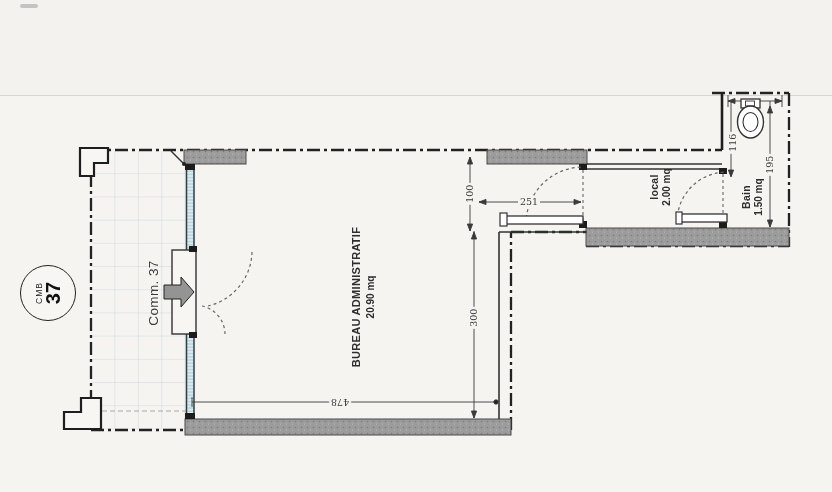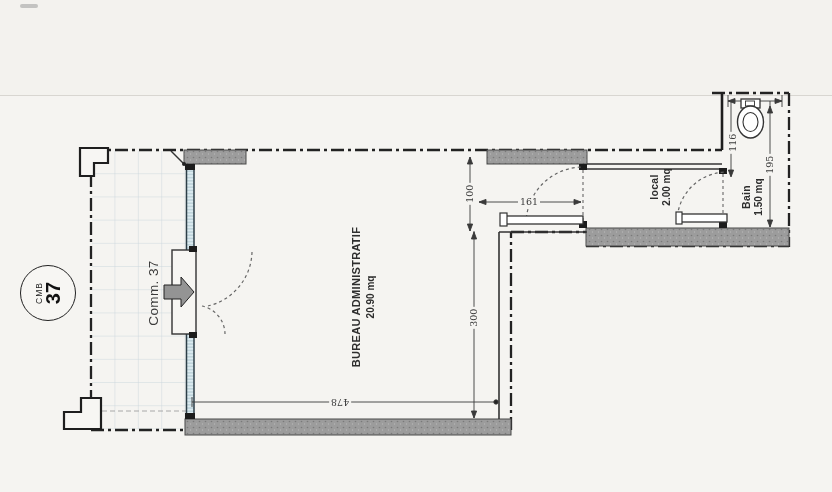--- a/index.html
+++ b/index.html
@@ -184,21 +184,21 @@
     <span class="room-area">1.50 mq</span>
   </div>
 
   <div class="label" style="left:450px;top:184px;width:40px;height:20px;">
     <span class="dim rot">100</span>
   </div>
   <div class="label" style="left:454px;top:308px;width:40px;height:20px;">
     <span class="dim rot">300</span>
   </div>
   <div class="label" style="left:509px;top:192px;width:40px;height:20px;">
-    <span class="dim">161</span>
+    <span class="dim">251</span>
   </div>
   <div class="label" style="left:320px;top:392px;width:40px;height:20px;">
     <span class="dim flip">478</span>
   </div>
   <div class="label" style="left:713px;top:133px;width:40px;height:20px;">
     <span class="dim rot">116</span>
   </div>
   <div class="label" style="left:750px;top:155px;width:40px;height:20px;">
     <span class="dim rot">195</span>
   </div>

